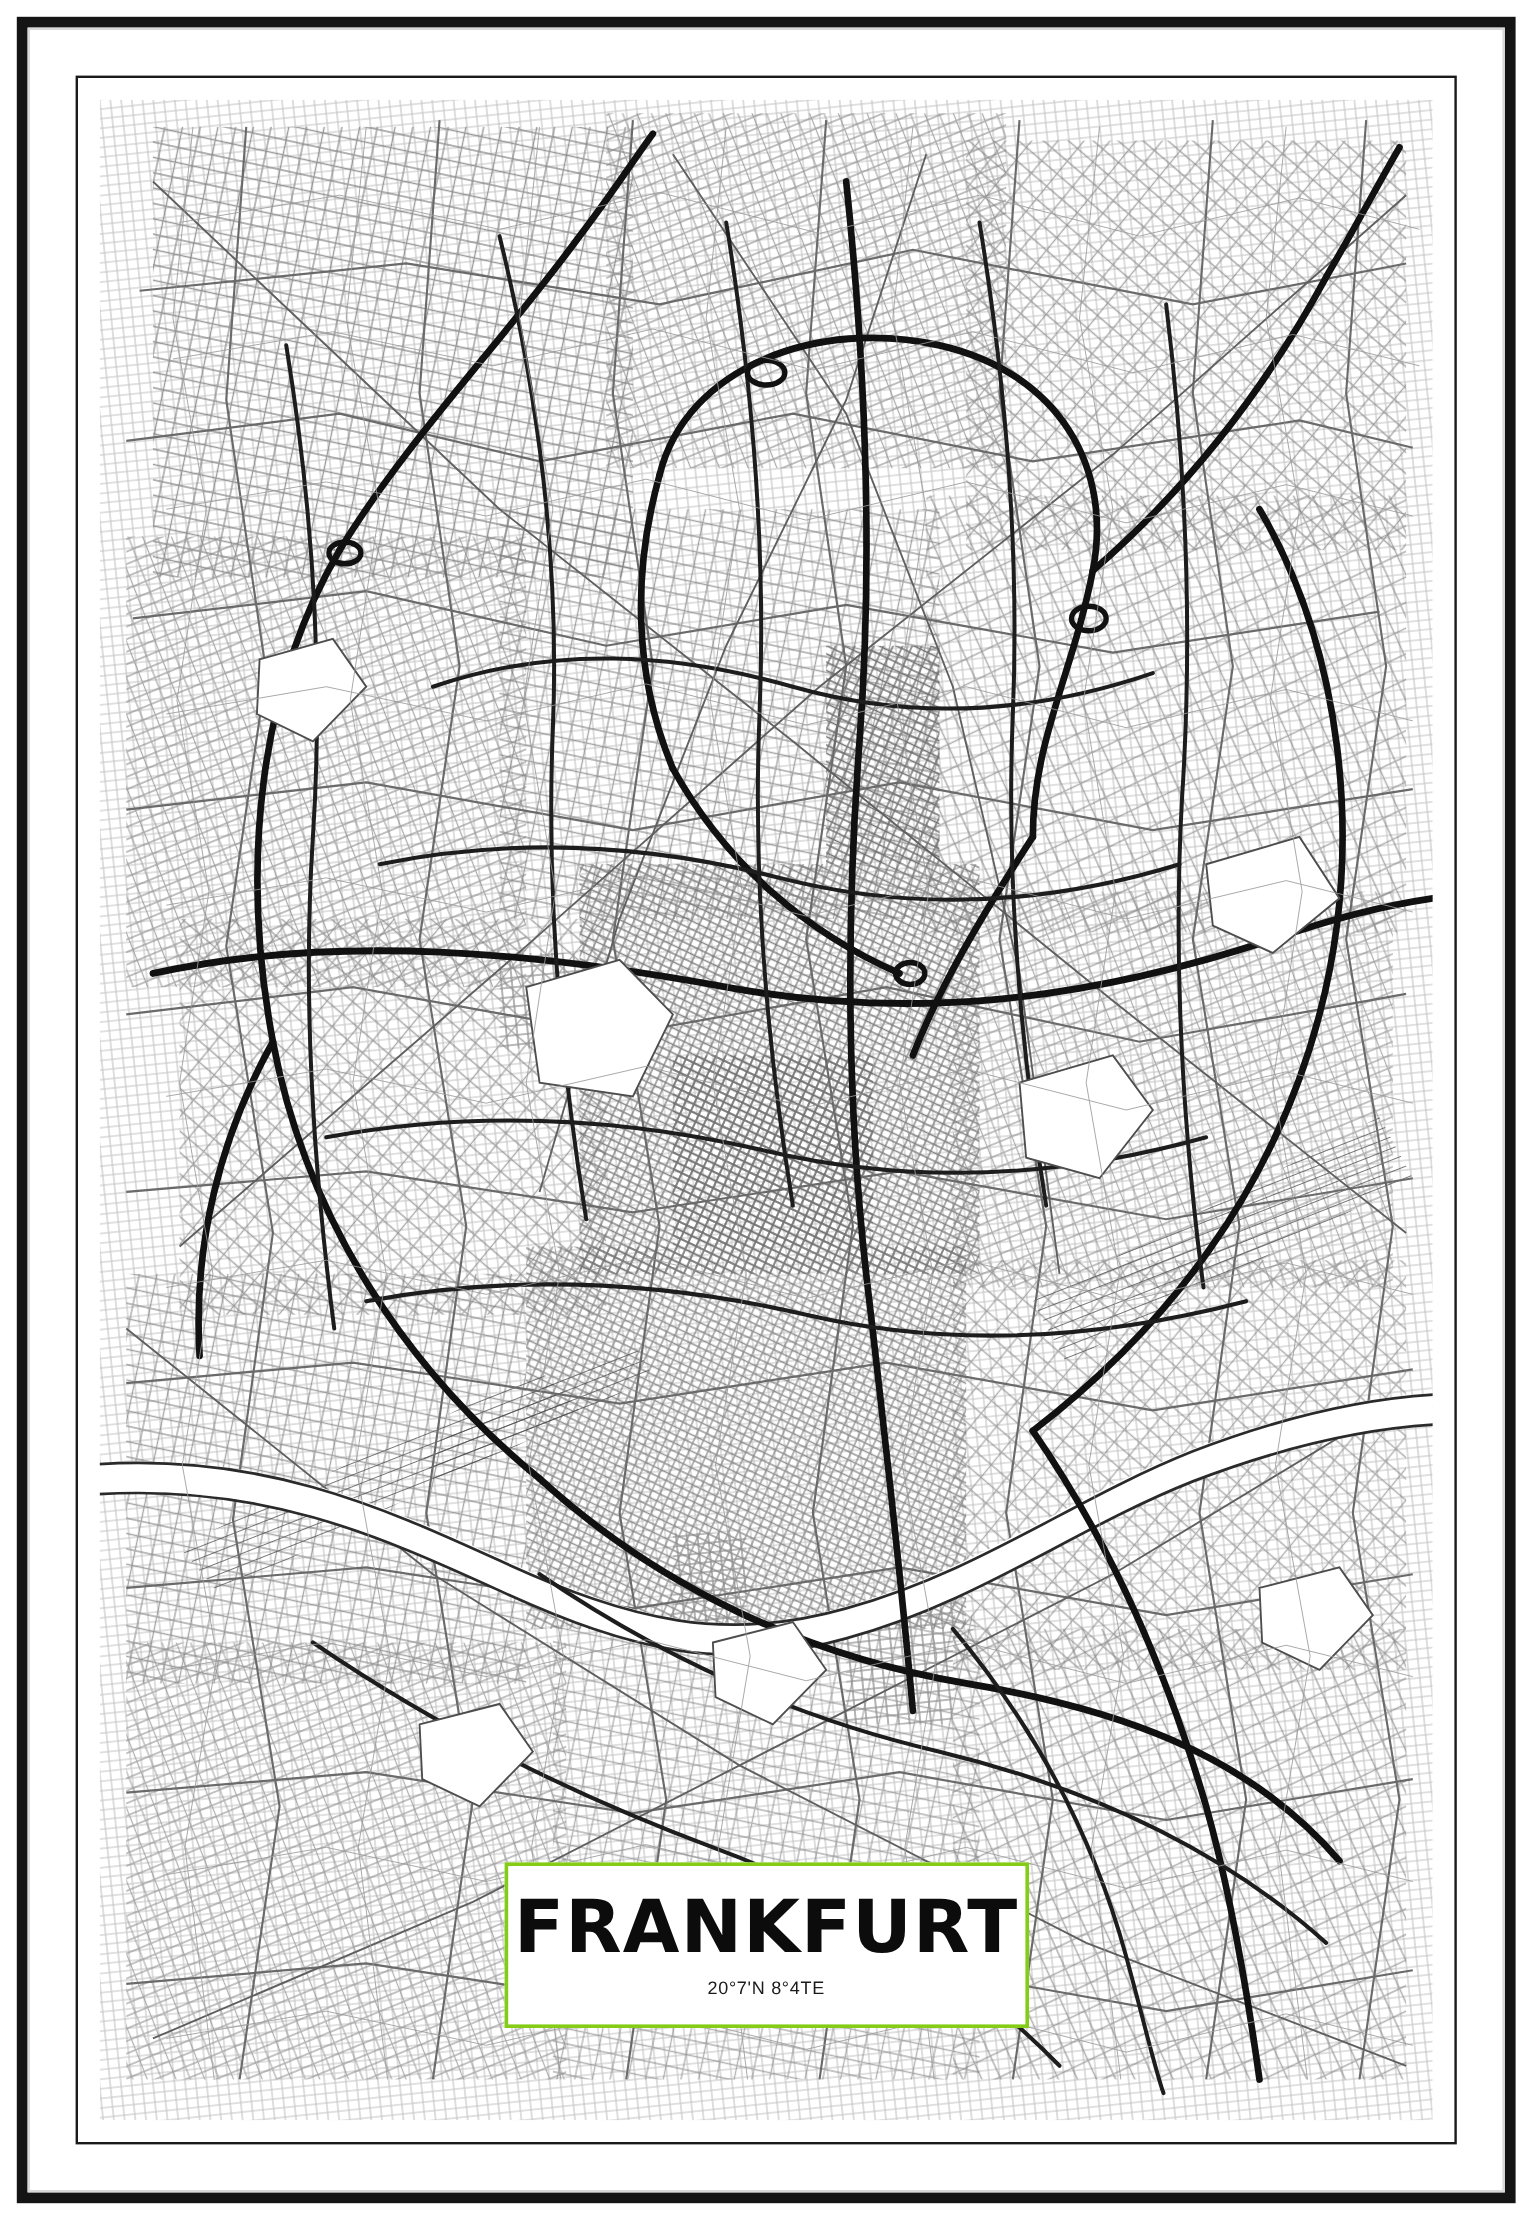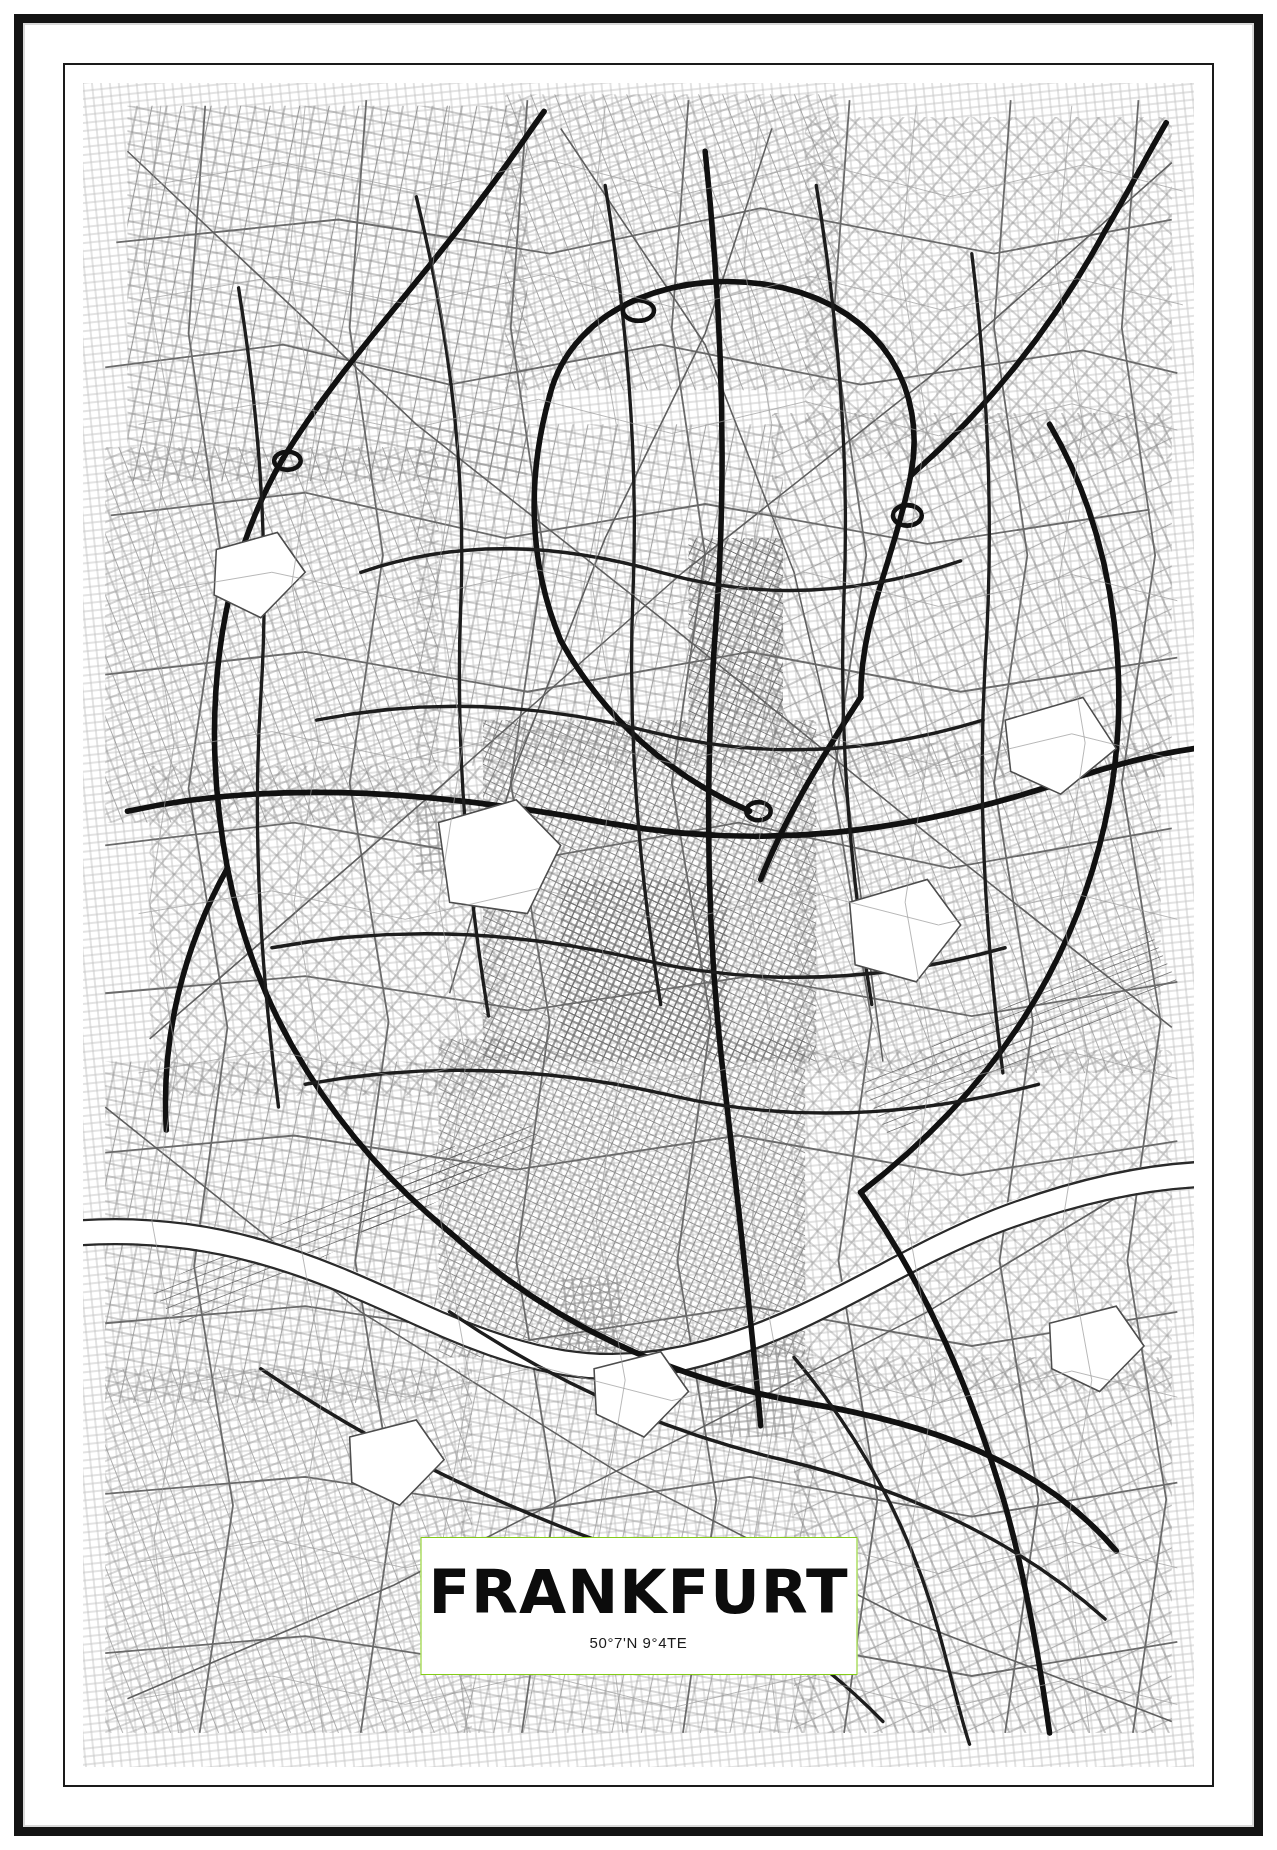--- a/index.html
+++ b/index.html
@@ -67,25 +67,25 @@
     display: block;
     width: 100%;
     height: 100%;
   }
 
   
   .title-plate {
     position: absolute;
     left: 50%;
     transform: translateX(-50%);
-    bottom: 110px;
+    bottom: 95px;
     width: 437px;
     height: 138px;
     box-sizing: border-box;
-    border: 1px solid #84cc16;
+    border: 3px solid #84cc16;
     background: #ffffff;
     display: flex;
     flex-direction: column;
     align-items: center;
     justify-content: center;
     z-index: 5;
   }
   .title-text {
     font-family: "DejaVu Sans", sans-serif;
     font-weight: bold;
@@ -290,18 +290,18 @@
             <path d="M470 20 L455 160 L480 300 L458 440 L482 580 L460 720 L485 860 L462 1000 L488 1140 L464 1280 L486 1450"></path>
             <path d="M610 20 L595 160 L620 300 L598 440 L622 580 L600 720 L625 860 L602 1000 L628 1140 L604 1280 L626 1450"></path>
             <path d="M750 20 L735 160 L760 300 L738 440 L762 580 L740 720 L765 860 L742 1000 L768 1140 L744 1280 L766 1450"></path>
             <path d="M890 20 L875 160 L900 300 L878 440 L902 580 L880 720 L905 860 L882 1000 L908 1140 L884 1280 L906 1450"></path>
           </g>
         </svg>
       </div>
 
       <div class="title-plate">
         <div class="title-text">FRANKFURT</div>
-        <div class="coords-text">50°7'N 9°4TE</div>
+        <div class="coords-text">20°7'N 8°4TE</div>
       </div>
 
     </div>
   </div>
 </div>
 
 </body></html>

